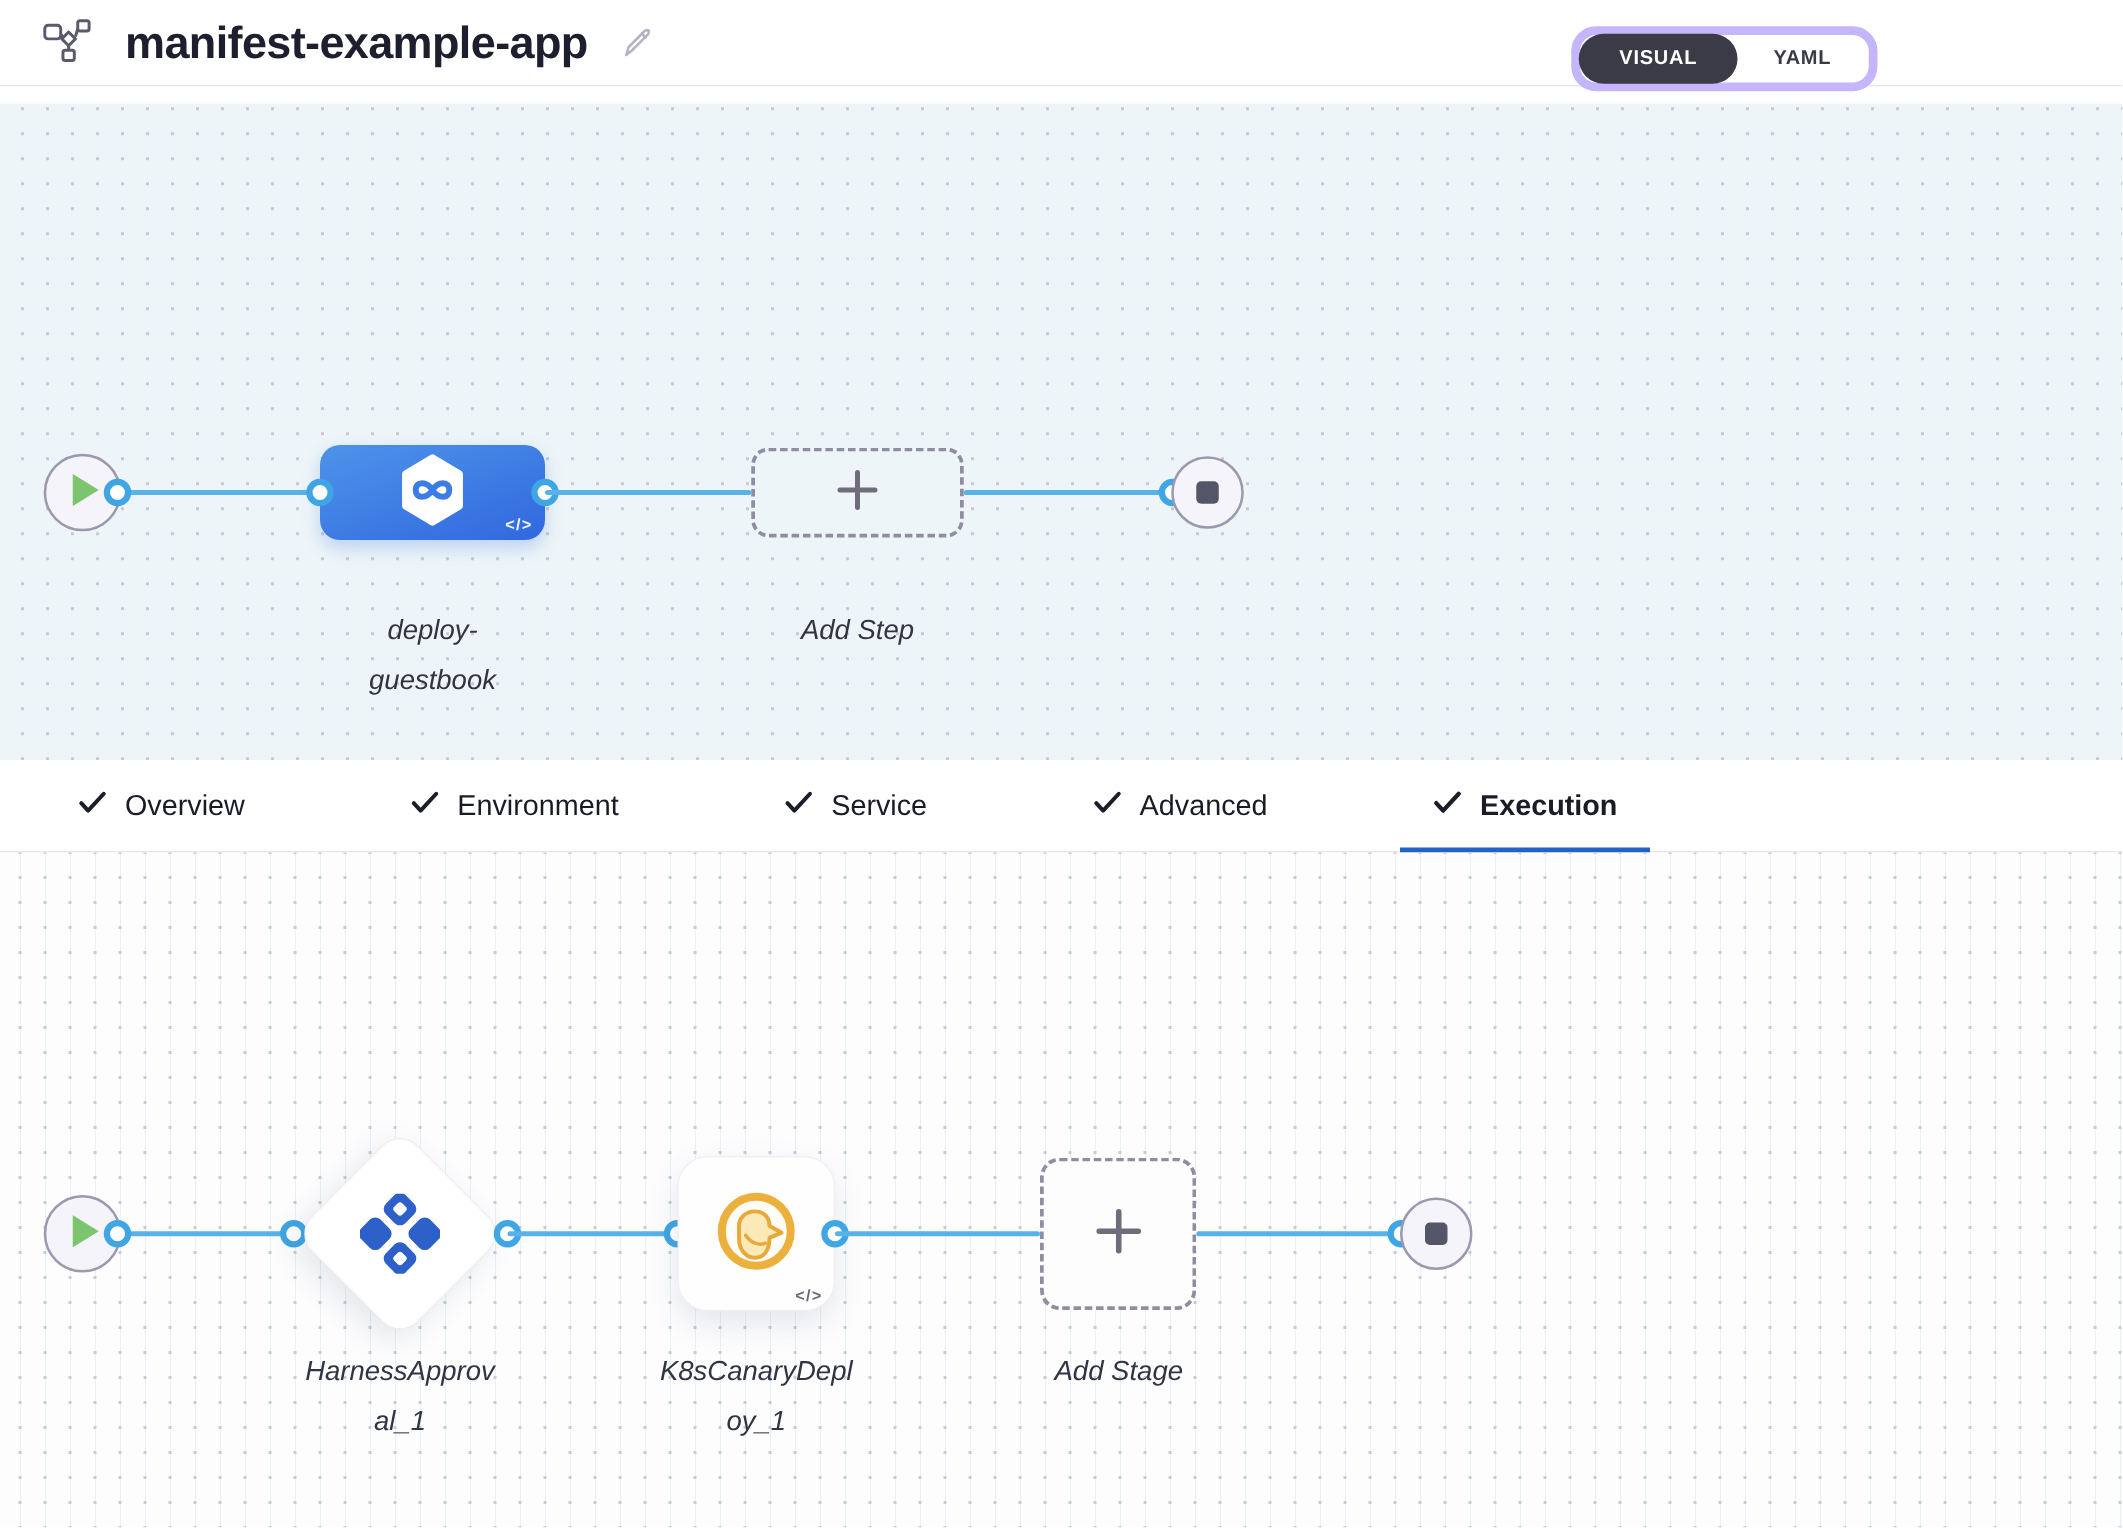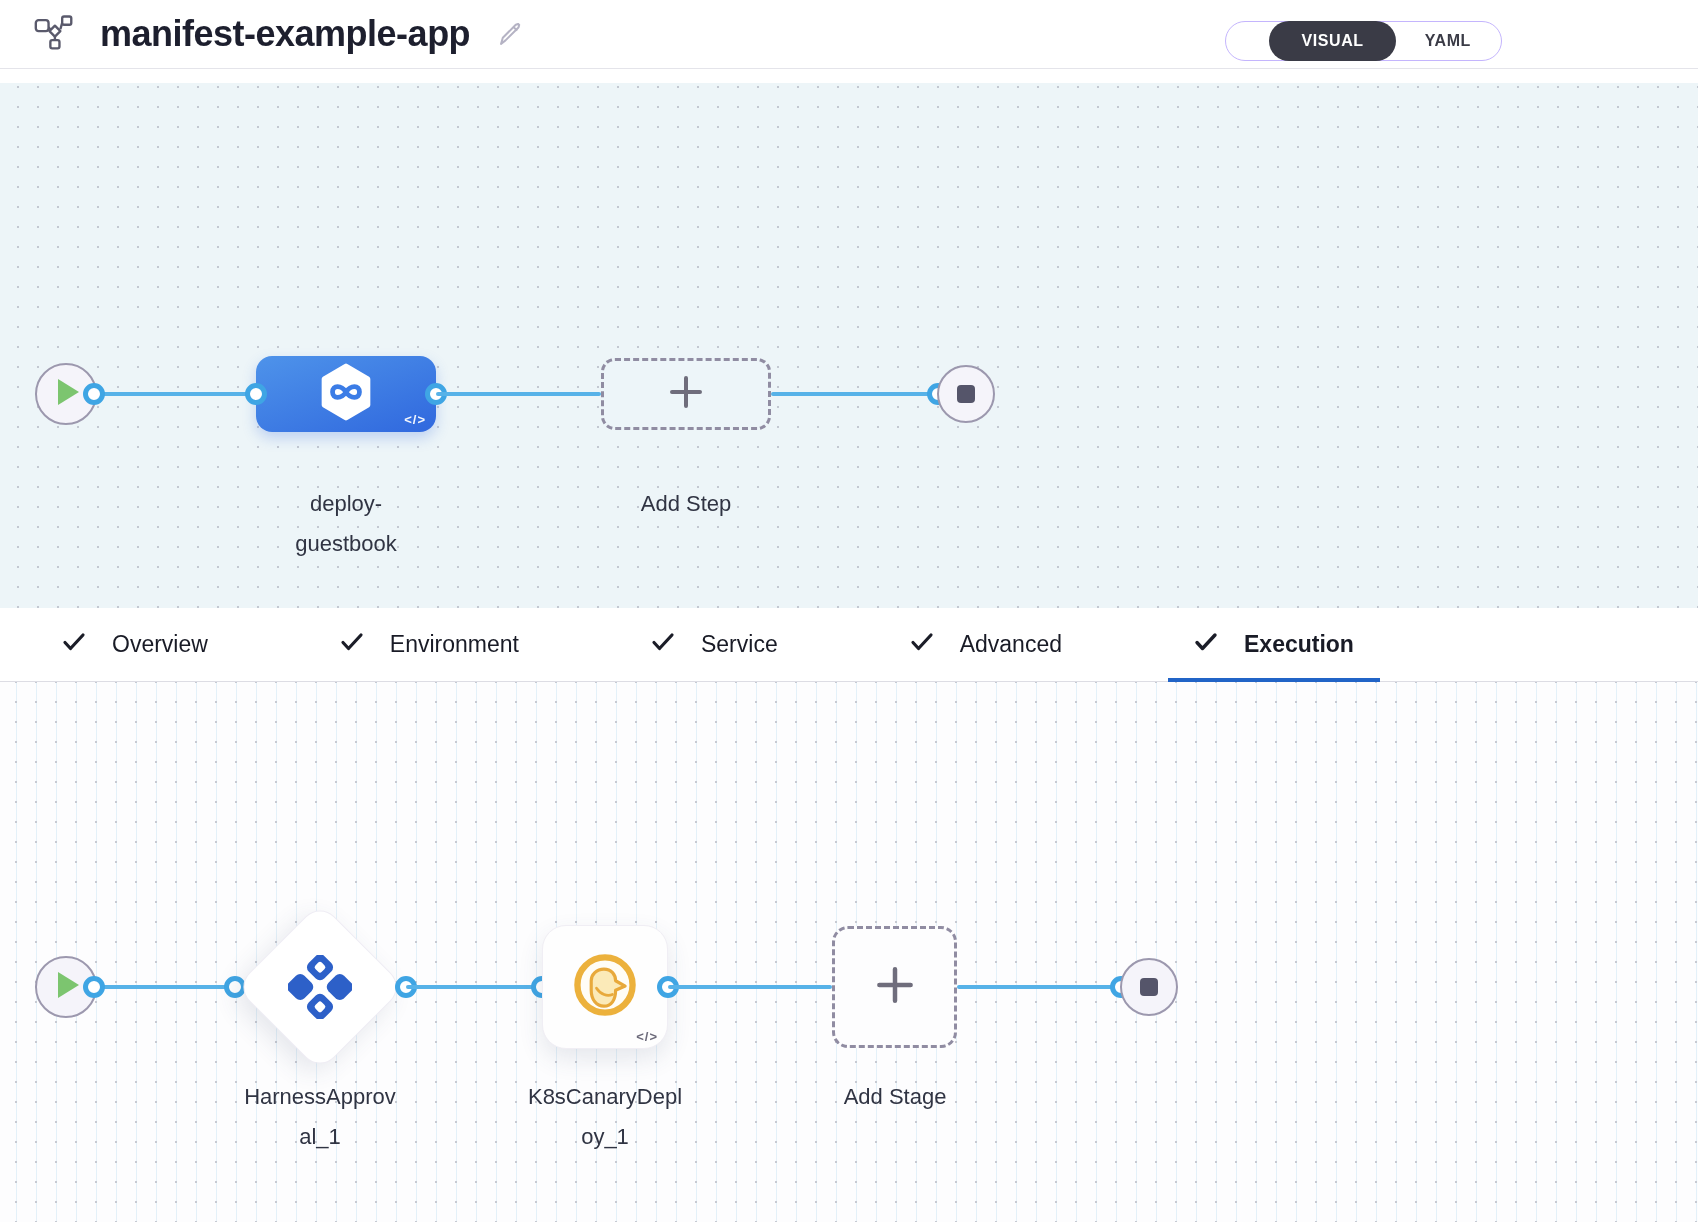--- a/index.html
+++ b/index.html
@@ -6,40 +6,40 @@
   .app{position:relative;width:1698px;height:1222px;overflow:hidden;
        font-family:"Liberation Sans",sans-serif;color:#1e2030;}
 
   
   .header{position:absolute;left:0;top:0;width:1698px;height:69px;background:#fff;
           border-bottom:1px solid #e4e4ea;box-sizing:border-box;display:flex;align-items:center;}
   .header .pipe-icon{margin-left:34px;flex:0 0 auto;}
   .title{font-size:36px;font-weight:bold;color:#1d1f2e;margin-left:26px;letter-spacing:-0.5px;}
   .pencil-btn{margin-left:22px;background:none;border:none;cursor:pointer;padding:4px;}
   .toggle{position:absolute;right:196px;top:21px;height:38px;display:flex;align-items:center;
-          border:1px solid #c4b5fd;border-radius:20px;background:#fff;padding-left:44px;}
+          border:7px solid #c4b5fd;border-radius:20px;background:#fff;}
   .toggle .seg{font-size:16px;font-weight:bold;letter-spacing:0.6px;padding:0 30px;height:38px;
                display:flex;align-items:center;border-radius:20px;cursor:pointer;color:#3a3b46;}
   .toggle .seg.selected{background:#3a3b46;color:#fff;margin:-1px;height:40px;padding:0 32px;}
 
   
   .canvas-top{position:absolute;left:0;top:83px;width:1698px;height:525px;background-color:#edf5f8;
     background-image:radial-gradient(circle,#c3c8d1 1.1px,rgba(0,0,0,0) 1.4px);
     background-size:20px 20px;background-position:8px 14px;}
   .canvas-bottom{position:absolute;left:0;top:682px;width:1698px;height:540px;background-color:#fdfdfe;
     background-image:
       radial-gradient(circle,#c7cad2 1.1px,rgba(0,0,0,0) 1.4px),
       linear-gradient(to right,rgba(100,180,225,0.16) 1px,rgba(0,0,0,0) 1px);
     background-size:20px 20px,20px 20px;background-position:6px 10px,16px 0;}
 
   
   .tabbar{position:absolute;left:0;top:608px;width:1698px;height:74px;background:#fff;
           border-bottom:1px solid #dddde4;box-sizing:border-box;display:flex;align-items:stretch;
           padding-left:36px;gap:80px;}
-  .tab{position:relative;display:flex;align-items:center;gap:26px;padding:0 26px;cursor:pointer;
+  .tab{position:relative;display:flex;align-items:center;gap:14px;padding:0 26px;cursor:pointer;
        font-size:23px;color:#191b26;}
   .tab.active{font-weight:bold;}
   .tab.active::after{content:"";position:absolute;left:0;right:0;bottom:-1px;height:4px;background:#2164c7;}
 
   
   .abs{position:absolute;}
   .edge{position:absolute;height:4px;background:#57b2e8;border-radius:2px;}
   .port{position:absolute;width:22px;height:22px;border-radius:50%;background:#fff;
         border:5px solid #3fa5e4;box-sizing:border-box;}
   .node-circle{position:absolute;width:62px;height:62px;border-radius:50%;background:#f5f4fa;
@@ -47,21 +47,21 @@
   .end-square{width:18px;height:18px;border-radius:4px;background:#55556a;}
   .stage-node{position:absolute;width:180px;height:76px;border-radius:16px;cursor:pointer;
         background:linear-gradient(160deg,#4e93ea,#3068de);
         display:flex;align-items:center;justify-content:center;box-shadow:0 6px 14px rgba(48,104,222,0.25);}
   .code-badge{position:absolute;right:10px;bottom:5px;font-size:13px;font-weight:bold;
         color:rgba(255,255,255,0.95);letter-spacing:1px;}
   .dashed-box{position:absolute;border:3px dashed #908ca2;box-sizing:border-box;cursor:pointer;
         display:flex;align-items:center;justify-content:center;}
   .dashed-box.top{border-radius:14px;background:#edf5f9;}
   .dashed-box.bottom{border-radius:16px;background:#fdfdfe;}
-  .node-label{position:absolute;text-align:center;font-size:22px;line-height:1.8;color:#303443;}
+  .node-label{position:absolute;text-align:center;font-size:22px;line-height:1.8;color:#303443;font-style:italic;}
   .wrap-any{overflow-wrap:anywhere;word-break:break-word;}
   .diamond{position:absolute;width:120px;height:120px;background:#fff;border:1px solid #efedf4;
         border-radius:20px;transform:rotate(45deg);box-sizing:border-box;cursor:pointer;
         box-shadow:0 10px 24px rgba(60,70,110,0.12);}
   .step-card{position:absolute;width:126px;height:124px;background:#fefefe;border:1px solid #f0eef4;
         border-radius:24px;box-sizing:border-box;cursor:pointer;
         box-shadow:0 10px 24px rgba(60,70,110,0.12);display:flex;align-items:center;justify-content:center;}
   .step-card .code-badge{color:#6b6979;right:9px;bottom:4px;}
 </style>
 </head>

